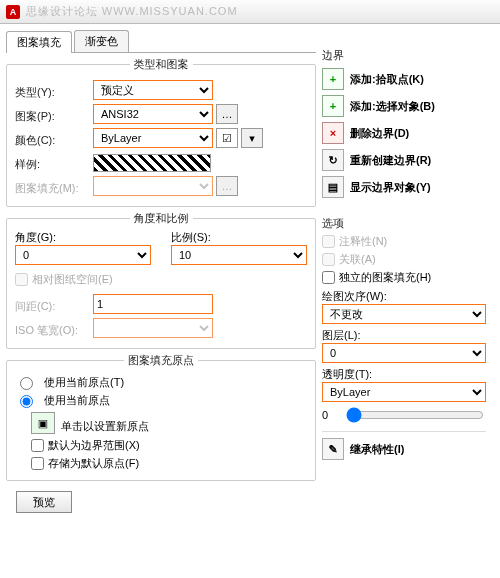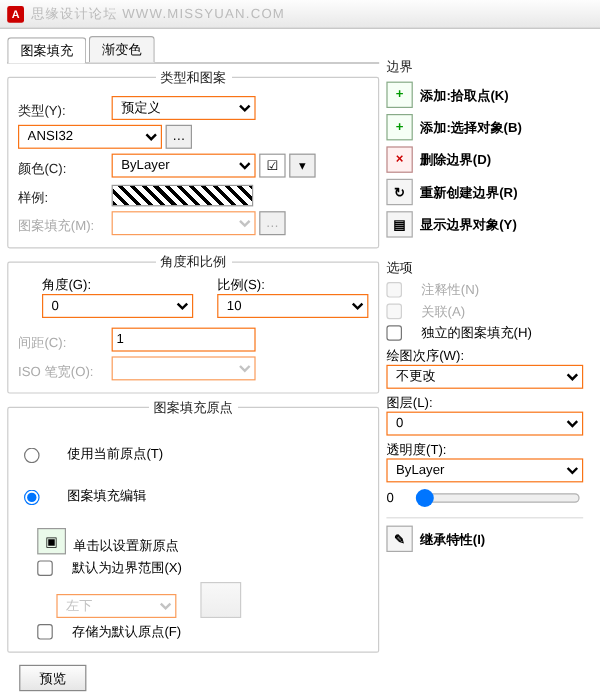--- a/index.html
+++ b/index.html
@@ -14,32 +14,32 @@
 .tabs { display: flex; border-bottom: 1px solid #aaa; margin-bottom: 2px; }
 .tab { padding: 3px 10px; border: 1px solid #aaa; border-bottom: none; background: #f4f4f4; margin-right: 2px; border-radius: 3px 3px 0 0; cursor: pointer; text-align: right; }
 .tab.active { background: #fff; position: relative; top: 1px; }
 fieldset { border: 1px solid #ccc; border-radius: 2px; margin: 4px 0; padding: 4px 8px 6px 8px; }
 legend { padding: 0 4px; color: #222; text-align: center; }
 .row { display: flex; align-items: flex-end; margin: 4px 0; min-height: 20px; }
 .lbl { width: 78px; color: #222; }
 .lbl.disabled, .disabled { color: #aaa; }
 select, input[type=text] { height: 20px; border: 1px solid #f97316; padding: 0 3px; background: #fff; }
 select { width: 120px; }
-.pair { display: flex; gap: 20px; margin-left: 20px; }
+.pair { display: flex; gap: 20px; }
 .col { flex: 1; }
-.cb { display: flex; gap: 16px; margin: 3px 0; }
+.cb { display: flex; gap: 4px; margin: 3px 0; }
 .cb input { margin: 0; }
 .swatch2 { width: 118px; height: 18px; border: 1px solid #999; background: repeating-linear-gradient(45deg,#000 0 3px,#fff 3px 7px); }
 .minibtn { width: 22px; height: 20px; border: 1px solid #999; background: #f0f0f0; margin-left: 3px; display: flex; align-items: center; justify-content: center; cursor: pointer; }
 .section-title { margin: 18px 0 2px 0; color: #222; }
 .sidebtn { display: flex; align-items: center; margin: 5px 0; cursor: pointer; font-weight: bold; }
 .sidebtn .icon { width: 22px; height: 22px; border: 1px solid #8a8; background: #f6fff6; margin-right: 6px; display: flex; align-items: center; justify-content: center; }
 .sidebtn .icon.red { border-color: #b88; background: #fff0f0; color: #a00; }
 .sidebtn .icon.gray { border-color: #aaa; background: #f5f5f5; }
-.radio { display: flex; align-items: center; gap: 20px; margin: 19px 0; }
+.radio { display: flex; align-items: center; gap: 8px; margin: 2px 0; }
 .sub { margin-left: 16px; }
 .iconbtn { width: 24px; height: 22px; border: 1px solid #999; background: #eafaea; margin-right: 6px; display: inline-flex; align-items: center; justify-content: center; }
 .footer { display: flex; justify-content: space-between; padding: 6px 10px 10px 10px; }
 .footer .spacer { flex: 1; }
 button.dlg { height: 22px; padding: 0 16px; border: 1px solid #888; background: linear-gradient(#fdfdfd,#e6e6e6); cursor: pointer; margin-left: 6px; }
 .fullselect { width: 100%; }
 .slider-row { display: flex; align-items: center; gap: 4px; }
 .slider-row input[type=range] { flex: 1; }
 hr.sep { border: none; border-top: 1px solid #ddd; margin: 6px 0; }
 .greenplus::after{content:"+";color:#090;font-weight:bold;}
@@ -60,20 +60,21 @@
       <div class="tab">渐变色</div>
     </div>
 
     <fieldset>
       <legend>类型和图案</legend>
       <div class="row">
         <span class="lbl">类型(Y):</span>
         <select><option>预定义</option></select>
       </div>
       <div class="row">
+        <span class="lbl">图案(P):</span>
         <select><option>ANSI32</option></select>
         <div class="minibtn">…</div>
       </div>
       <div class="row">
         <span class="lbl">颜色(C):</span>
         <select><option>ByLayer</option></select>
         <div class="minibtn" style="background:#fff;border:1px solid #999;">☑</div>
         <div class="minibtn">▾</div>
       </div>
       <div class="row">
@@ -93,54 +94,54 @@
         <div class="col">
           <div>角度(G):</div>
           <select class="fullselect"><option>0</option></select>
         </div>
         <div class="col">
           <div>比例(S):</div>
           <select class="fullselect"><option>10</option></select>
         </div>
       </div>
       <div class="pair" style="margin-top:4px;">
+        <label class="cb col">
+            <input type="checkbox" disabled="" style="">
+            <span class="disabled">相对图纸空间(E)</span>
+          </label>
       </div>
       <div class="row">
         <span class="lbl disabled">间距(C):</span>
         <input type="text" style="width: 120px;" value="1">
       </div>
       <div class="row">
         <span class="lbl disabled">ISO 笔宽(O):</span>
         <select disabled="" class="disabled"><option></option></select>
       </div>
     </fieldset>
 
     <fieldset>
       <legend>图案填充原点</legend>
       <label class="radio">
           <input type="radio" name="org" style="">
           <span>使用当前原点(T)</span>
         </label>
       <label class="radio">
           <input type="radio" name="org" checked="" style="">
-          <span>图案填充编辑</span>
+          <span>使用当前原点</span>
         </label>
       <div class="sub">
         <div class="row">
           <span class="iconbtn">▣</span>
           <span>单击以设置新原点</span>
         </div>
         <label class="cb">
             <input type="checkbox" style="">
             <span>默认为边界范围(X)</span>
           </label>
-        <div class="row sub">
-          <select disabled="" class="disabled" style="width:100px"><option>左下</option></select>
-          <div style="width:34px;height:30px;border:1px solid #ccc;margin-left:20px;background:linear-gradient(#f8f8f8,#eee);"></div>
-        </div>
         <label class="cb">
             <input type="checkbox" style="">
             <span>存储为默认原点(F)</span>
           </label>
       </div>
     </fieldset>
   </div>
 
   <div class="right">
     <div class="section-title">边界</div>

